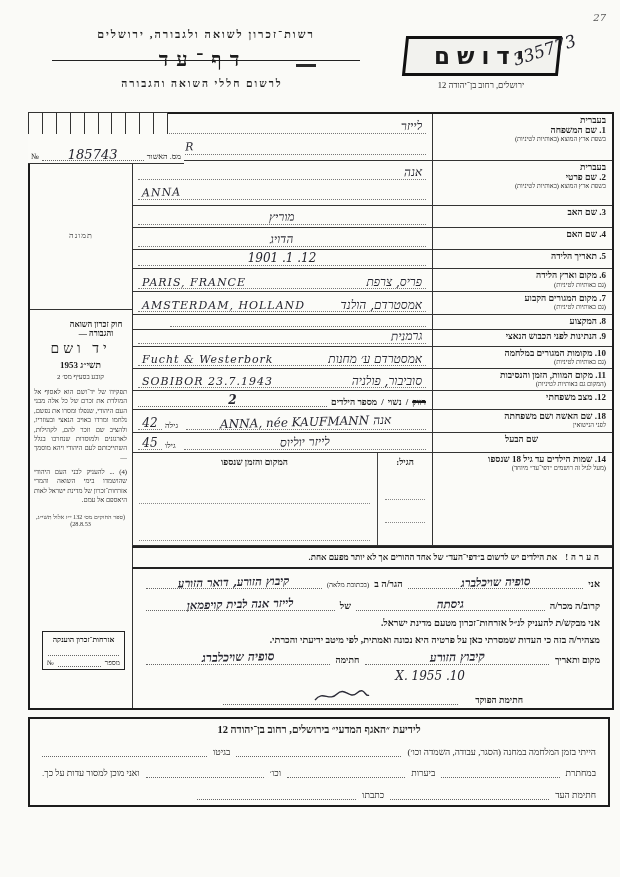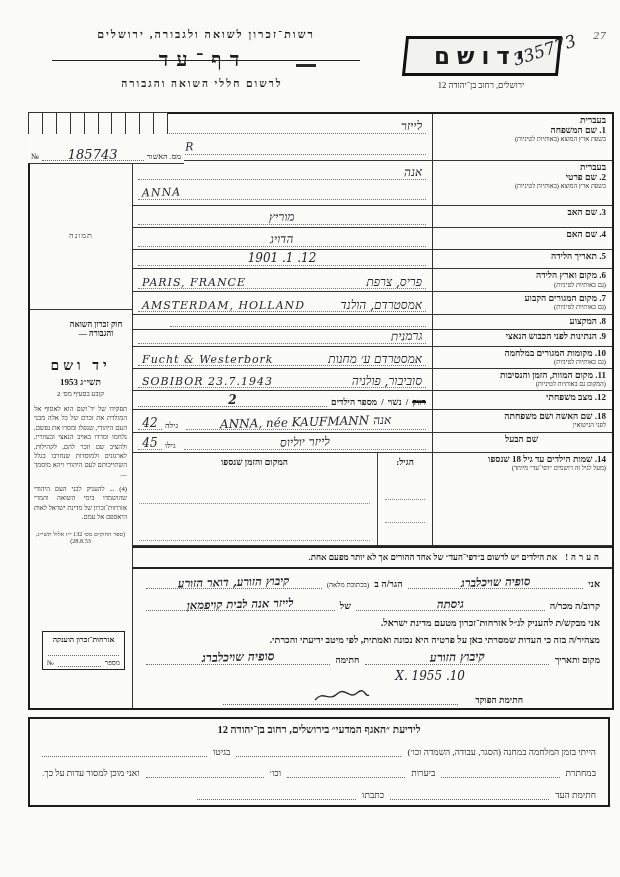--- a/index.html
+++ b/index.html
@@ -2,21 +2,21 @@
 <html lang="he"><head>
 <meta charset="utf-8">
 <style>
   html,body{margin:0;padding:0;background:#e8e8e6;}
   .sheet{position:relative;width:620px;height:877px;background:#fafaf7;margin:0 auto;
          font-family:"Liberation Serif",serif;color:#1b1b1b;overflow:hidden;}
   
   .hw{font-family:"DejaVu Serif",serif;font-style:italic;color:#24242e;white-space:nowrap;}
   .tilt{display:inline-block;transform:rotate(-1.5deg);}
   
-  .corner-note{position:absolute;top:30px;right:14px;font-size:10px;color:#555;
+  .corner-note{position:absolute;top:12px;right:14px;font-size:10px;color:#555;
                font-family:"DejaVu Serif",serif;font-style:italic;}
   .authority{position:absolute;left:52px;top:28px;width:308px;text-align:center;
              font-weight:bold;font-size:11px;letter-spacing:2px;border-bottom:1.5px solid #222;
              padding-bottom:20px;}
   .form-title{position:absolute;left:108px;top:48px;width:190px;text-align:center;
               font-weight:bold;font-size:20px;letter-spacing:8px;}
   .pen-mark{position:absolute;left:296px;top:64px;width:20px;height:3px;background:#2a2a2a;}
   .form-subtitle{position:absolute;left:72px;top:78px;width:260px;text-align:center;
                  font-weight:bold;font-size:10.5px;letter-spacing:2px;}
   .logo-box{position:absolute;left:404px;top:36px;width:150px;height:34px;border:3px solid #111;
@@ -39,21 +39,21 @@
           z-index:3;padding:0 3px 2px 3px;font-size:8px;direction:ltr;}
   .serial .fill{height:14px;}
   .serial .hw{font-size:13px;position:relative;top:3px;}
   
   .sidebar{position:absolute;left:0;top:47px;width:102px;height:547px;border-right:1px solid #333;}
   .photo{height:148px;border-bottom:1px solid #333;display:flex;align-items:center;
          justify-content:center;}
   .photo span{font-size:8px;color:#444;letter-spacing:1px;}
   .law{padding:10px 5px 0 4px;direction:rtl;text-align:center;}
   .law-title{font-size:8.2px;font-weight:bold;margin-left:31px;}
-  .law-org{font-size:14px;font-weight:bold;letter-spacing:4px;margin-top:20px;}
+  .law-org{font-size:14px;font-weight:normal;letter-spacing:4px;margin-top:3px;}
   .law-year{font-size:9px;font-weight:bold;margin-top:3px;}
   .law-clause{font-size:6.8px;margin-top:3px;}
   .law-body{font-size:6.7px;line-height:1.4;text-align:justify;margin-top:7px;color:#222;}
   .law-4{font-size:6.7px;line-height:1.4;text-align:justify;margin-top:5px;color:#222;}
   .law-src{font-size:6.2px;margin-top:8px;color:#333;}
   .citizen-box{position:absolute;left:12px;right:7px;bottom:38px;border:1.5px solid #222;
                padding:3px 4px 2px 4px;direction:rtl;background:#fbfbf8;}
   .citizen-title{font-size:7.6px;font-weight:bold;text-align:center;}
   .citizen-line{border-bottom:1px dotted #666;height:9px;margin:2px 1px;}
   .citizen-bottom{display:flex;font-size:7px;align-items:flex-end;gap:4px;}

